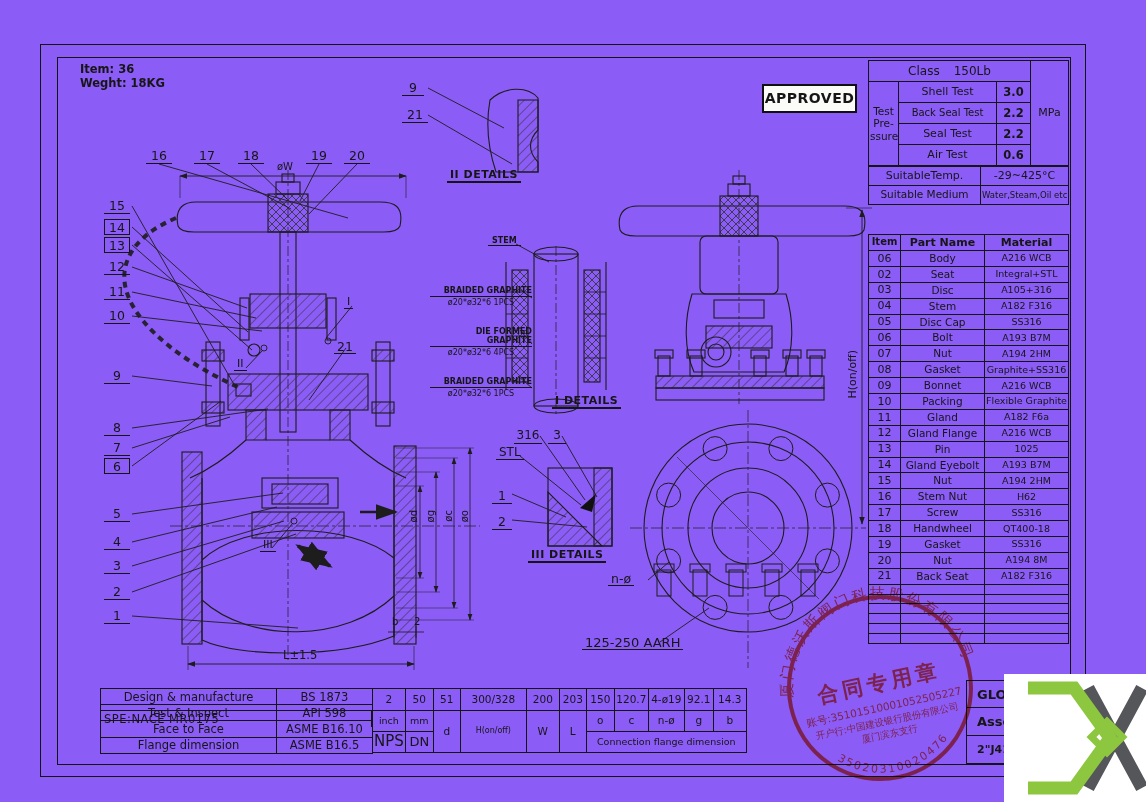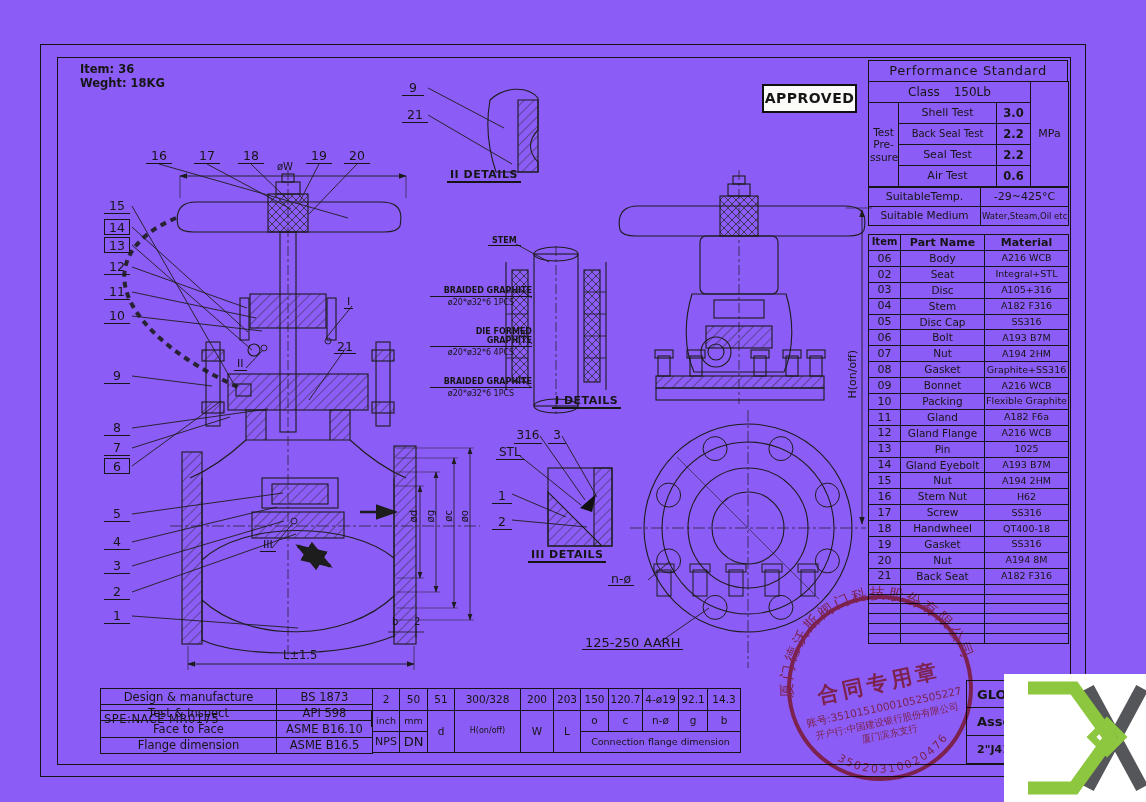--- a/index.html
+++ b/index.html
@@ -350,21 +350,20 @@
   <div class="mk" style="left:496px;top:446px;font-size:12px">STL</div>
   <div class="co" style="left:492px;top:488px;width:20px">1</div>
   <div class="co" style="left:492px;top:514px;width:20px">2</div>
   <div class="dl" style="left:528px;top:548px">III DETAILS</div>
 
   <div class="vlab" style="left:846px;top:350px;font-size:11px">H(on/off)</div>
   <div class="mk" style="left:608px;top:572px;font-size:12.5px">n-ø</div>
   <div class="mk" style="left:582px;top:636px;font-size:13px">125-250 AARH</div>
 
   <div class="a" style="left:868px;top:60px;width:200px">
-    <div class="perf-title">Performance Standard</div>
     <table class="t perf" style="width:200px">
       <colgroup>
           <col style="width:30px">
           <col style="width:98px">
           <col style="width:34px">
           <col style="width:38px">
         </colgroup>
       <tbody>
           <tr>
         <td colspan="3" class="cls"><span>Class</span><span class="gap">150Lb</span></td>
@@ -631,21 +630,21 @@
       <td rowspan="2" class="hl">H(on/off)</td>
       <td rowspan="2">W</td>
       <td rowspan="2">L</td>
       <td>o</td>
           <td>c</td>
       <td>n-ø</td>
           <td>g</td>
       <td>b</td>
     </tr>
     <tr class="mid">
-      <td style="font-size:11px">NPS</td>
+      <td style="font-size:15px">NPS</td>
           <td style="font-size:13px">DN</td>
       <td colspan="5" class="fn">Connection flange dimension</td>
     </tr>
   </tbody>
     </table>
 
   <svg class="a stamp-wrap" style="left:760px;top:580px" width="240" height="222" viewBox="0 0 240 222">
     <g transform="rotate(-12 120 108)" fill="#dd3a2c" opacity="0.82" style="font-family:'DejaVu Sans',sans-serif">
       <circle cx="120" cy="108" r="91" fill="none" stroke="#dd3a2c" stroke-width="4"></circle>
       <defs>

